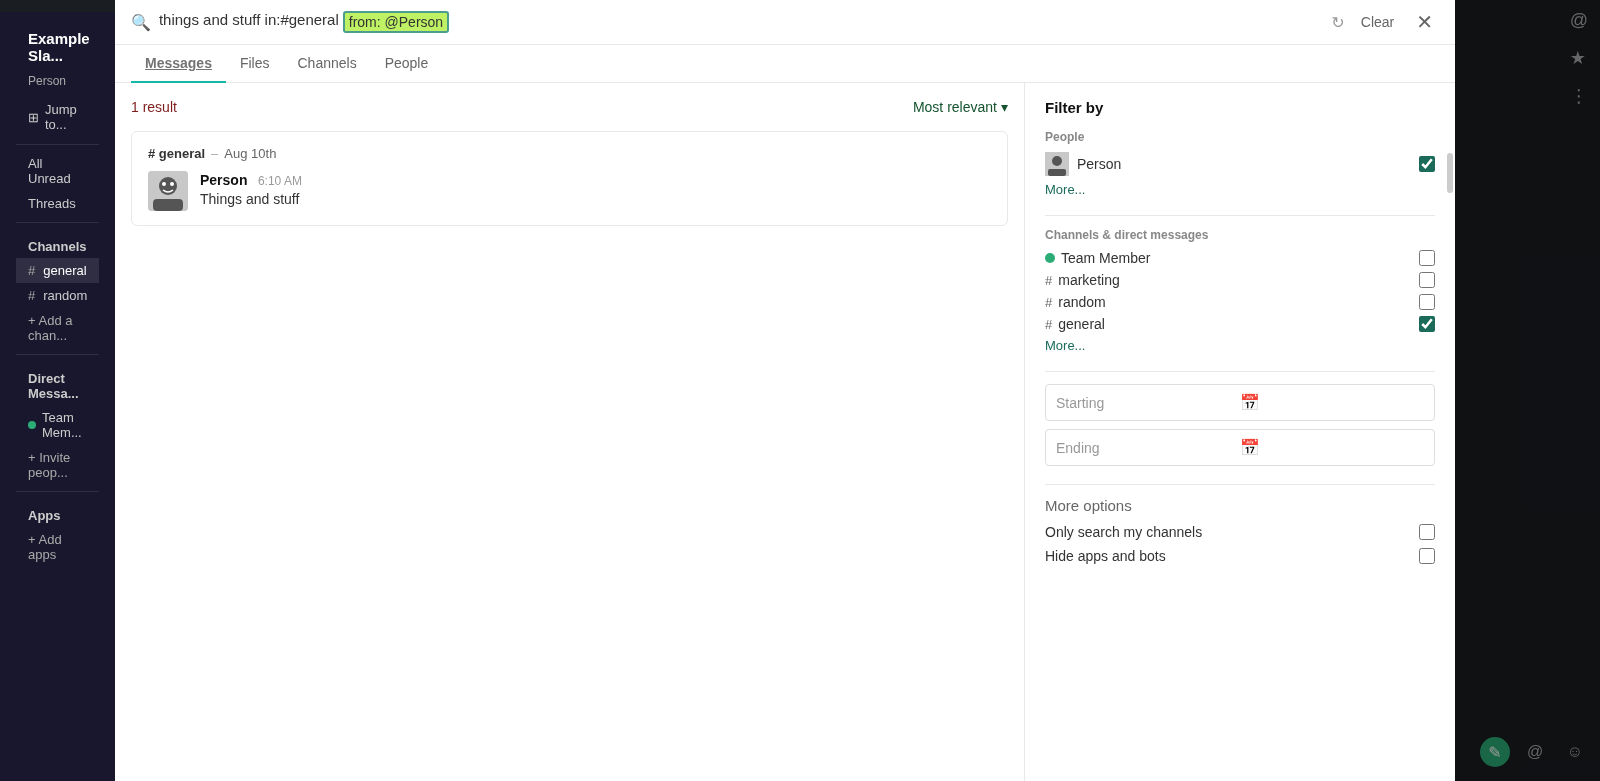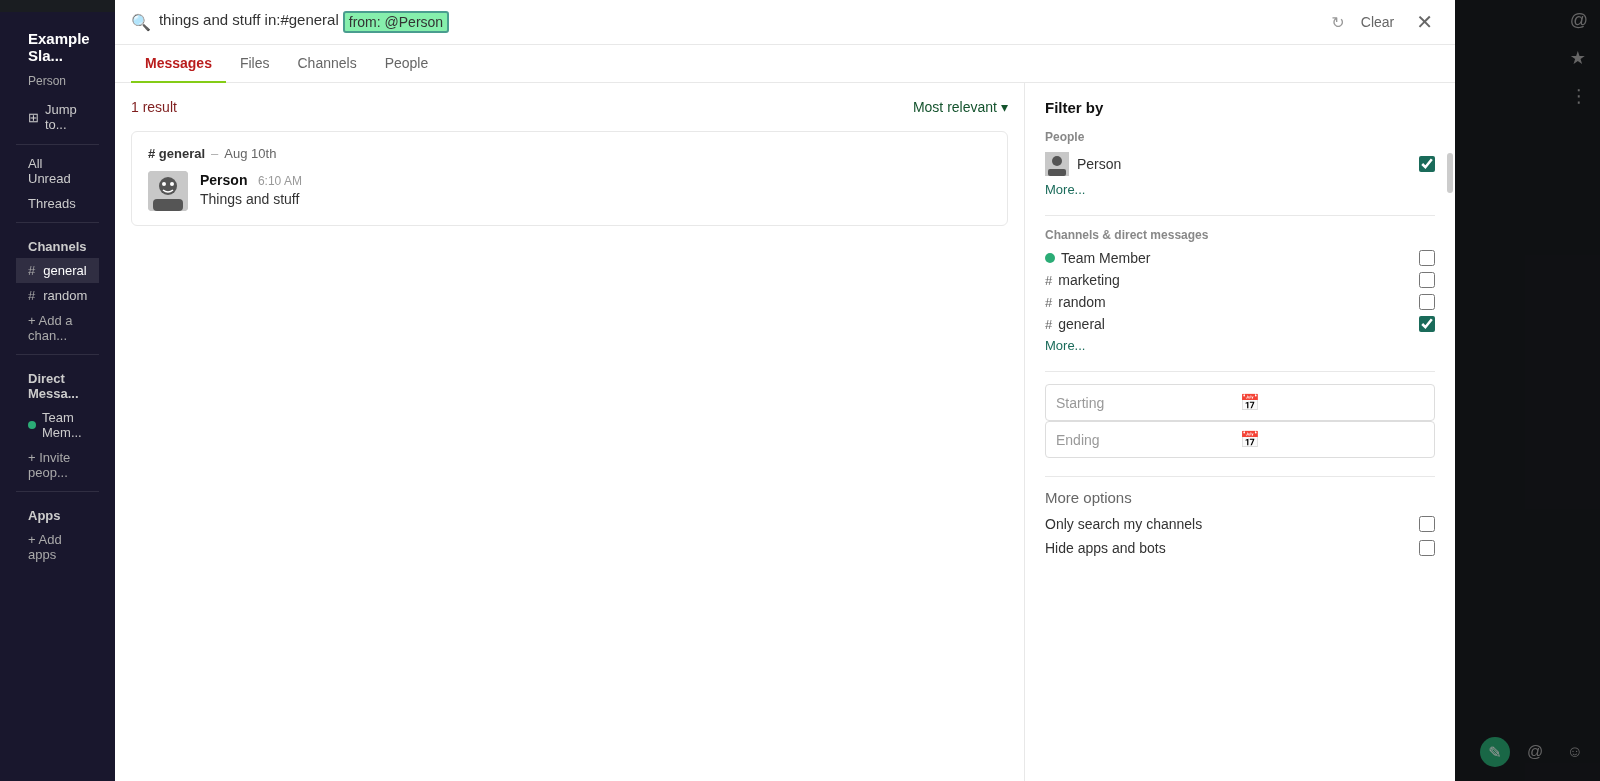--- a/index.html
+++ b/index.html
@@ -134,21 +134,21 @@
     }
     .search-plain-text {
       color: #333;
     }
     .search-tag {
       border: 2px solid #4a9d8f;
       border-radius: 3px;
       padding: 1px 4px;
       font-size: 14px;
       color: #333;
-      background: #86efac;
+      background: #bef264;
     }
     .search-refresh {
       color: #999;
       font-size: 16px;
       cursor: pointer;
     }
     .search-clear-btn {
       color: #666;
       font-size: 14px;
       cursor: pointer;
@@ -170,23 +170,24 @@
     }
     .search-tab {
       padding: 10px 14px;
       font-size: 14px;
       color: #666;
       cursor: pointer;
       border-bottom: 2px solid transparent;
       margin-bottom: -1px;
     }
     .search-tab.active {
-      color: #b91c1c;
-      border-bottom: 2px solid #84cc16;
+      color: #737373;
+      border-bottom: 2px solid #14b8a6;
       font-weight: 600;
+      text-decoration: underline;
     }
 
     
     .search-body {
       display: flex;
       flex: 1;
       overflow: hidden;
     }
 
     
@@ -361,20 +362,21 @@
       margin: 12px 0;
     }
 
     
     .date-field {
       display: flex;
       align-items: center;
       border: 1px solid #ddd;
       border-radius: 4px;
       padding: 8px 10px;
+      margin-bottom: 8px;
       font-size: 14px;
       color: #999;
     }
     .date-field span { flex: 1; }
     .date-calendar-icon {
       color: #666;
       font-size: 16px;
     }
 
     

